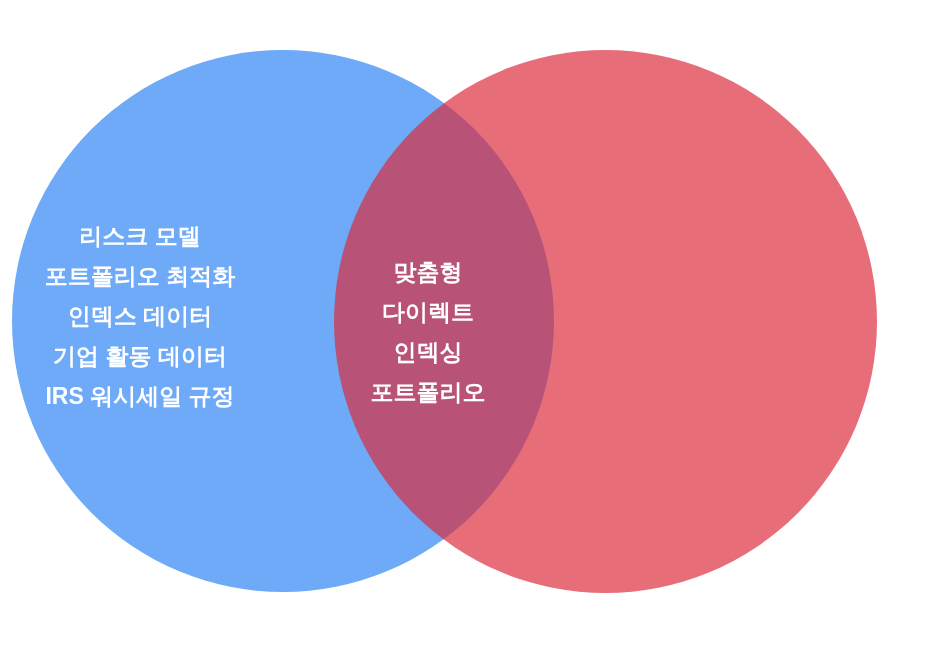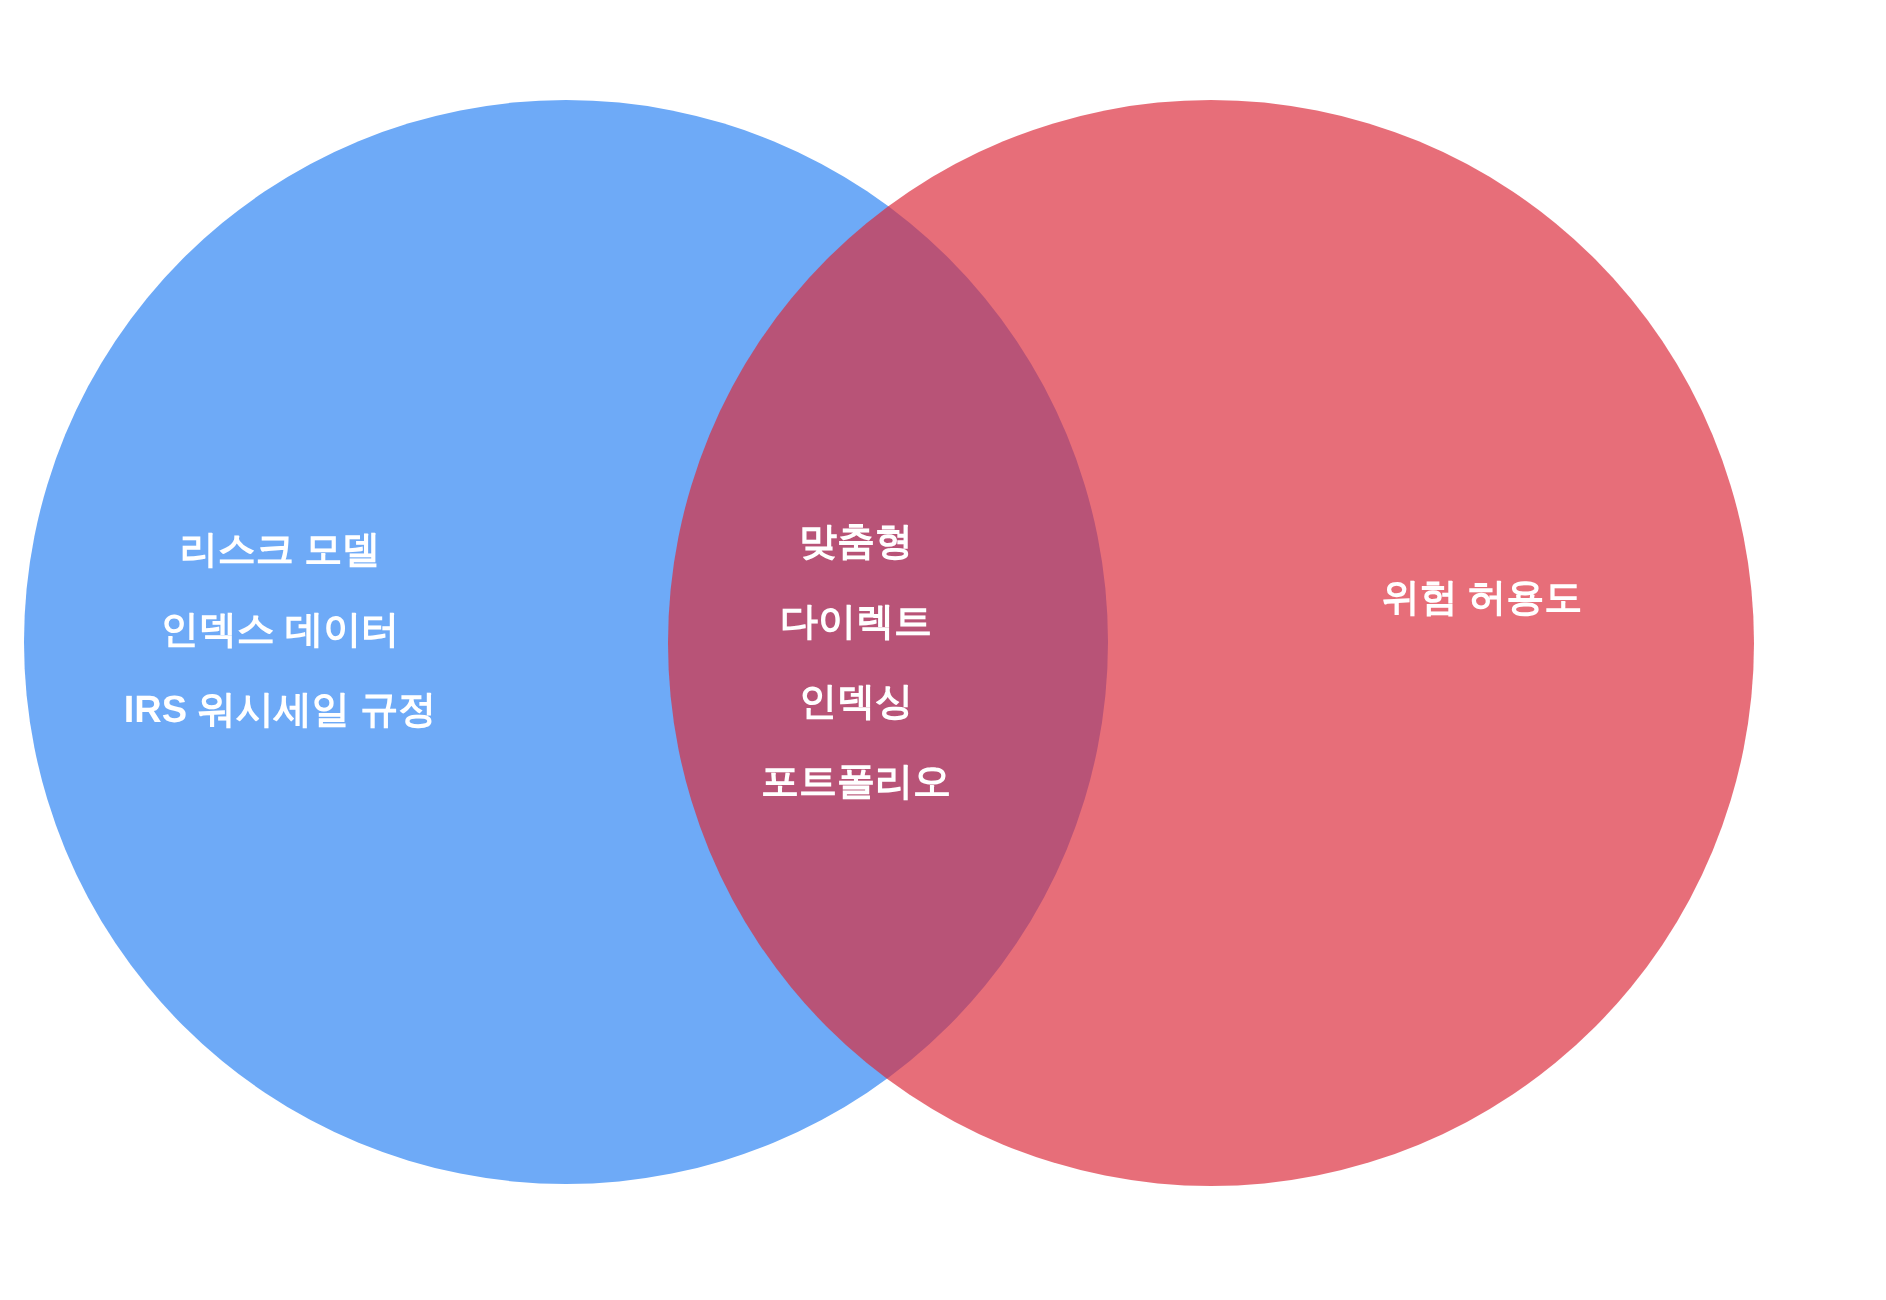--- a/index.html
+++ b/index.html
@@ -34,49 +34,50 @@
     width: 543px;
     height: 543px;
     
     background: rgba(219, 41, 58, 0.68);
   }
   .label-block {
     position: absolute;
     transform: translate(-50%, -50%);
     text-align: center;
     color: #ffffff;
-    font-size: 19px;
+    font-size: 23px;
     font-weight: 700;
     line-height: 40px;
     white-space: nowrap;
     letter-spacing: 0;
   }
   .label-block-left   { left: 140px; top: 316px; }
   .label-block-center { left: 428px; top: 332px; }
   .label-block-right  { left: 741px; top: 300px; }
 </style>
 </head>
 <body>
 
 <div class="canvas">
 
   <div class="circle circle-left"></div>
 
   <div class="circle circle-right"></div>
 
   <div class="label-block label-block-left">
       <div>리스크 모델</div>
+      <div>포트폴리오 최적화</div>
       <div>인덱스 데이터</div>
+      <div>기업 활동 데이터</div>
       <div>IRS 워시세일 규정</div>
     </div>
 
   <div class="label-block label-block-center">
       <div>맞춤형</div>
       <div>다이렉트</div>
       <div>인덱싱</div>
       <div>포트폴리오</div>
     </div>
 
   <div class="label-block label-block-right">
-      <div>위험 허용도</div>
     </div>
 
 </div>
 
 </body></html>

